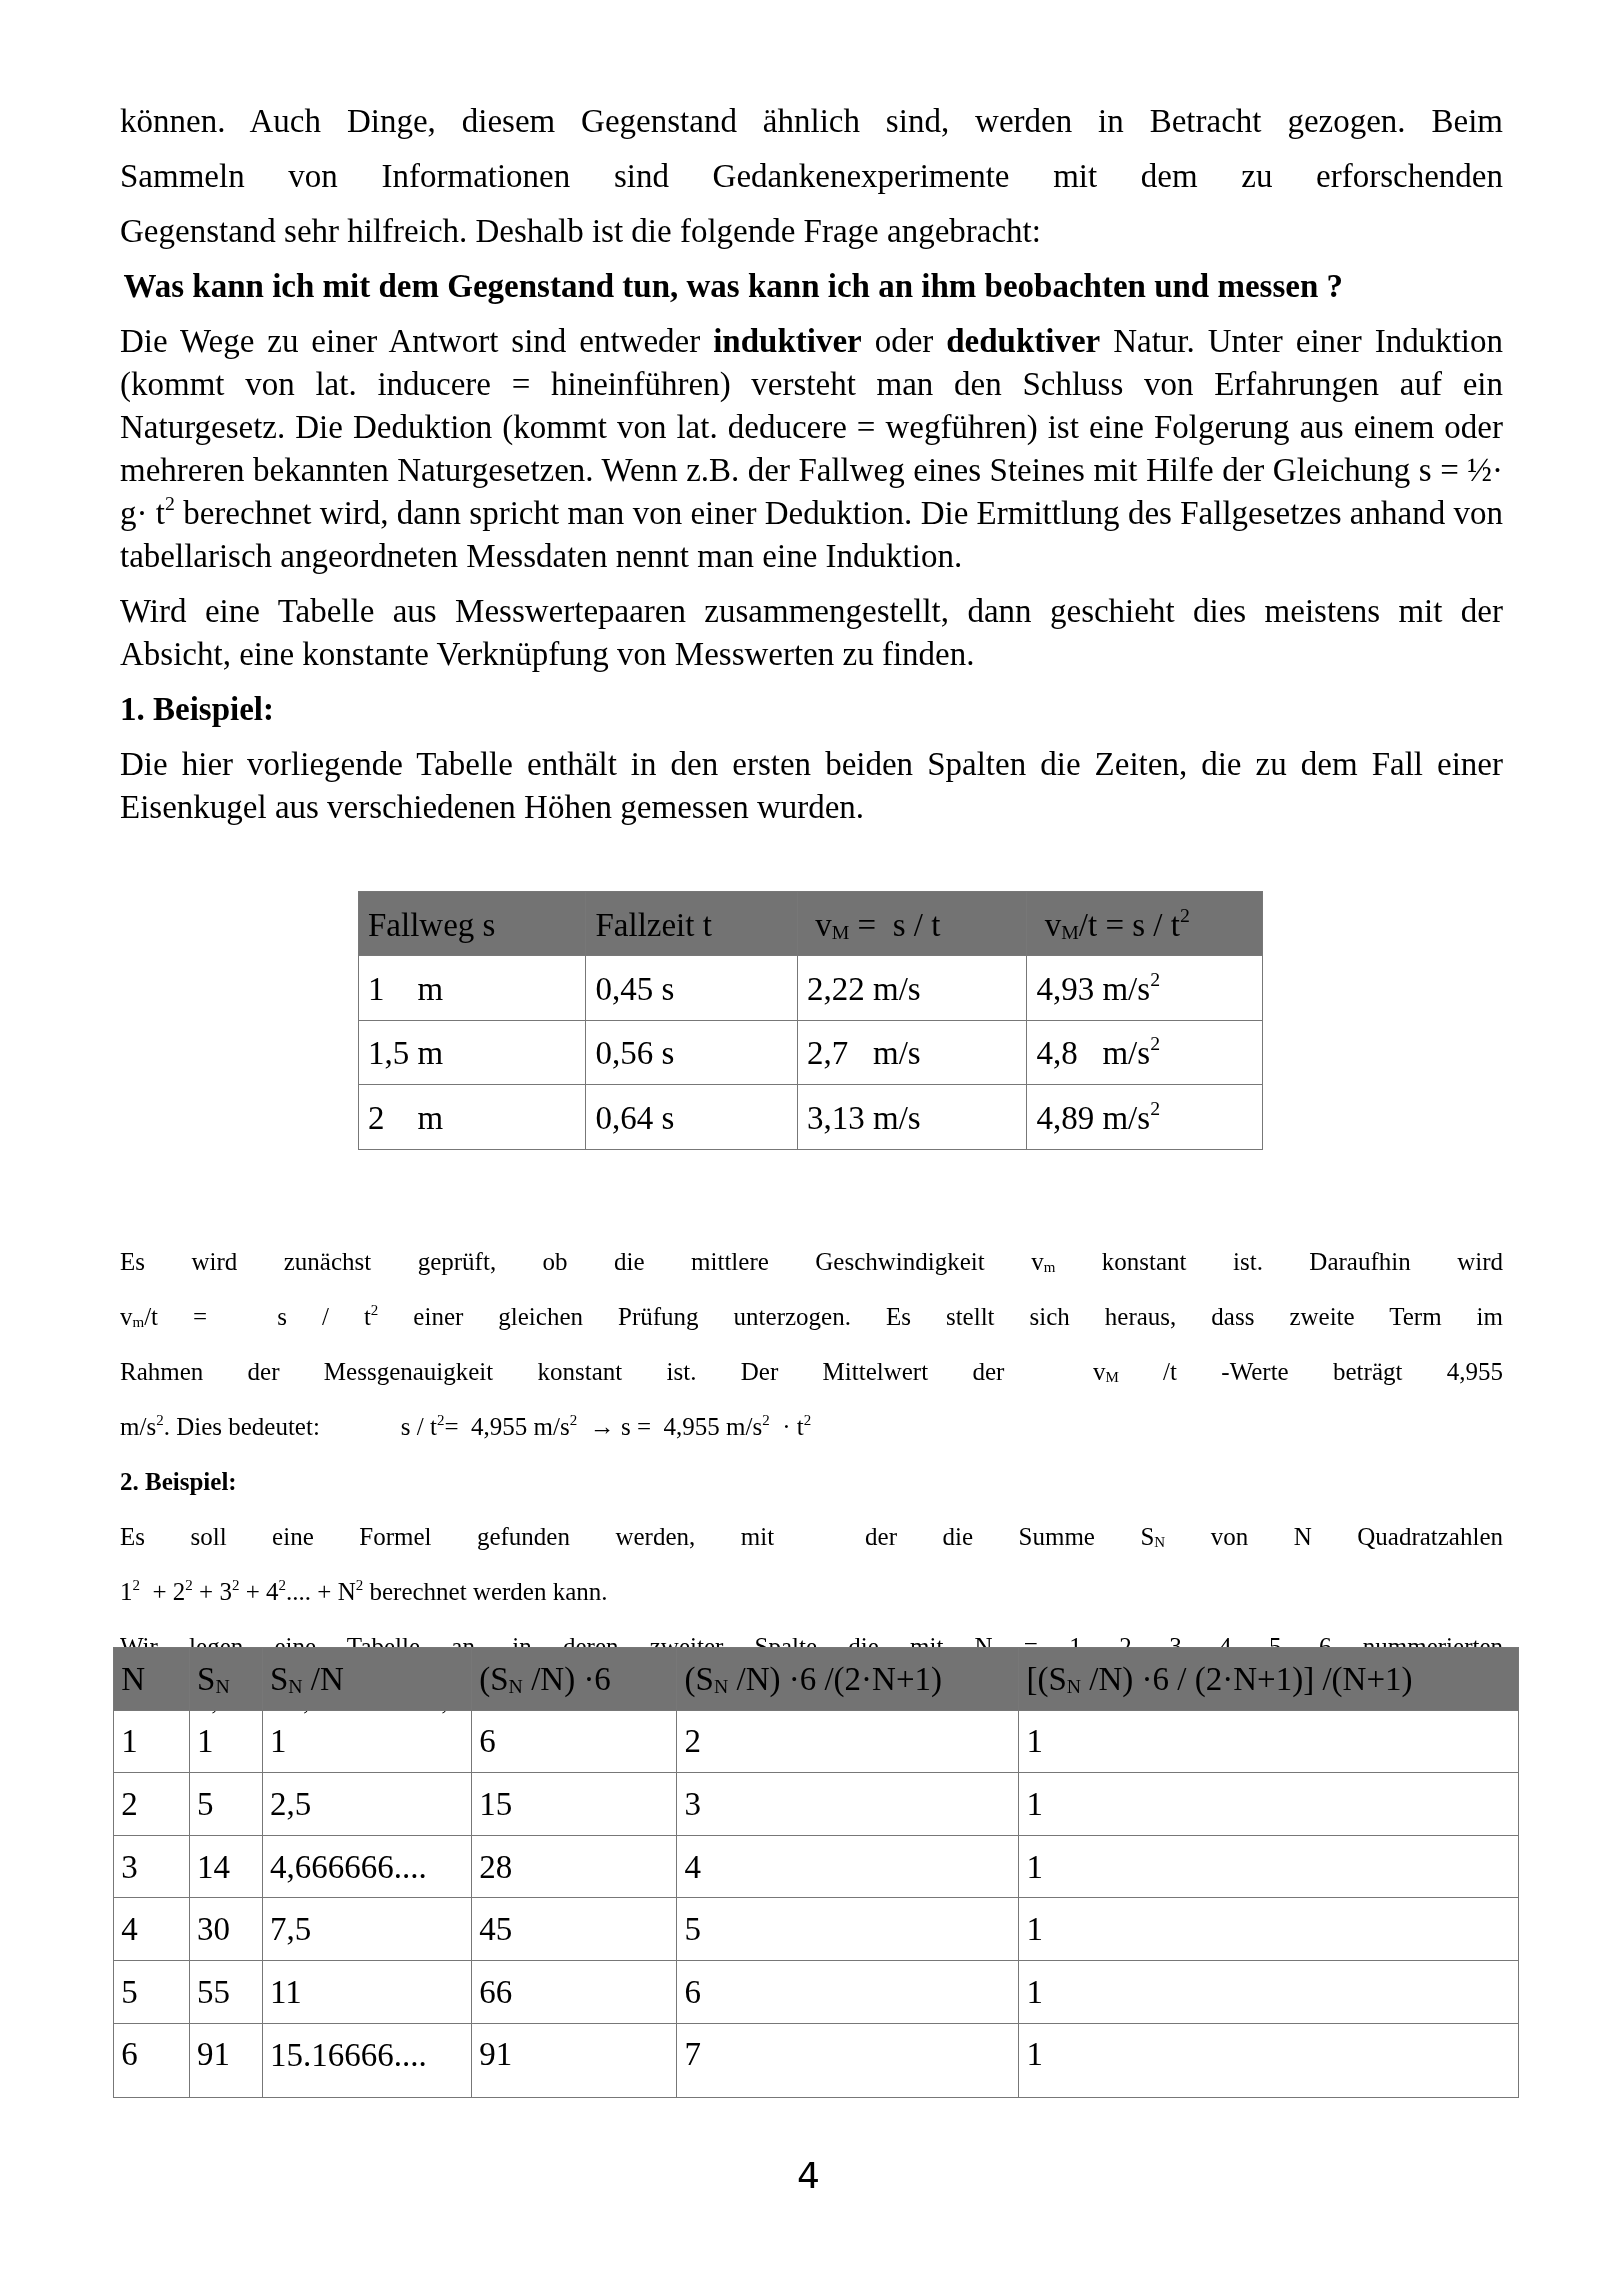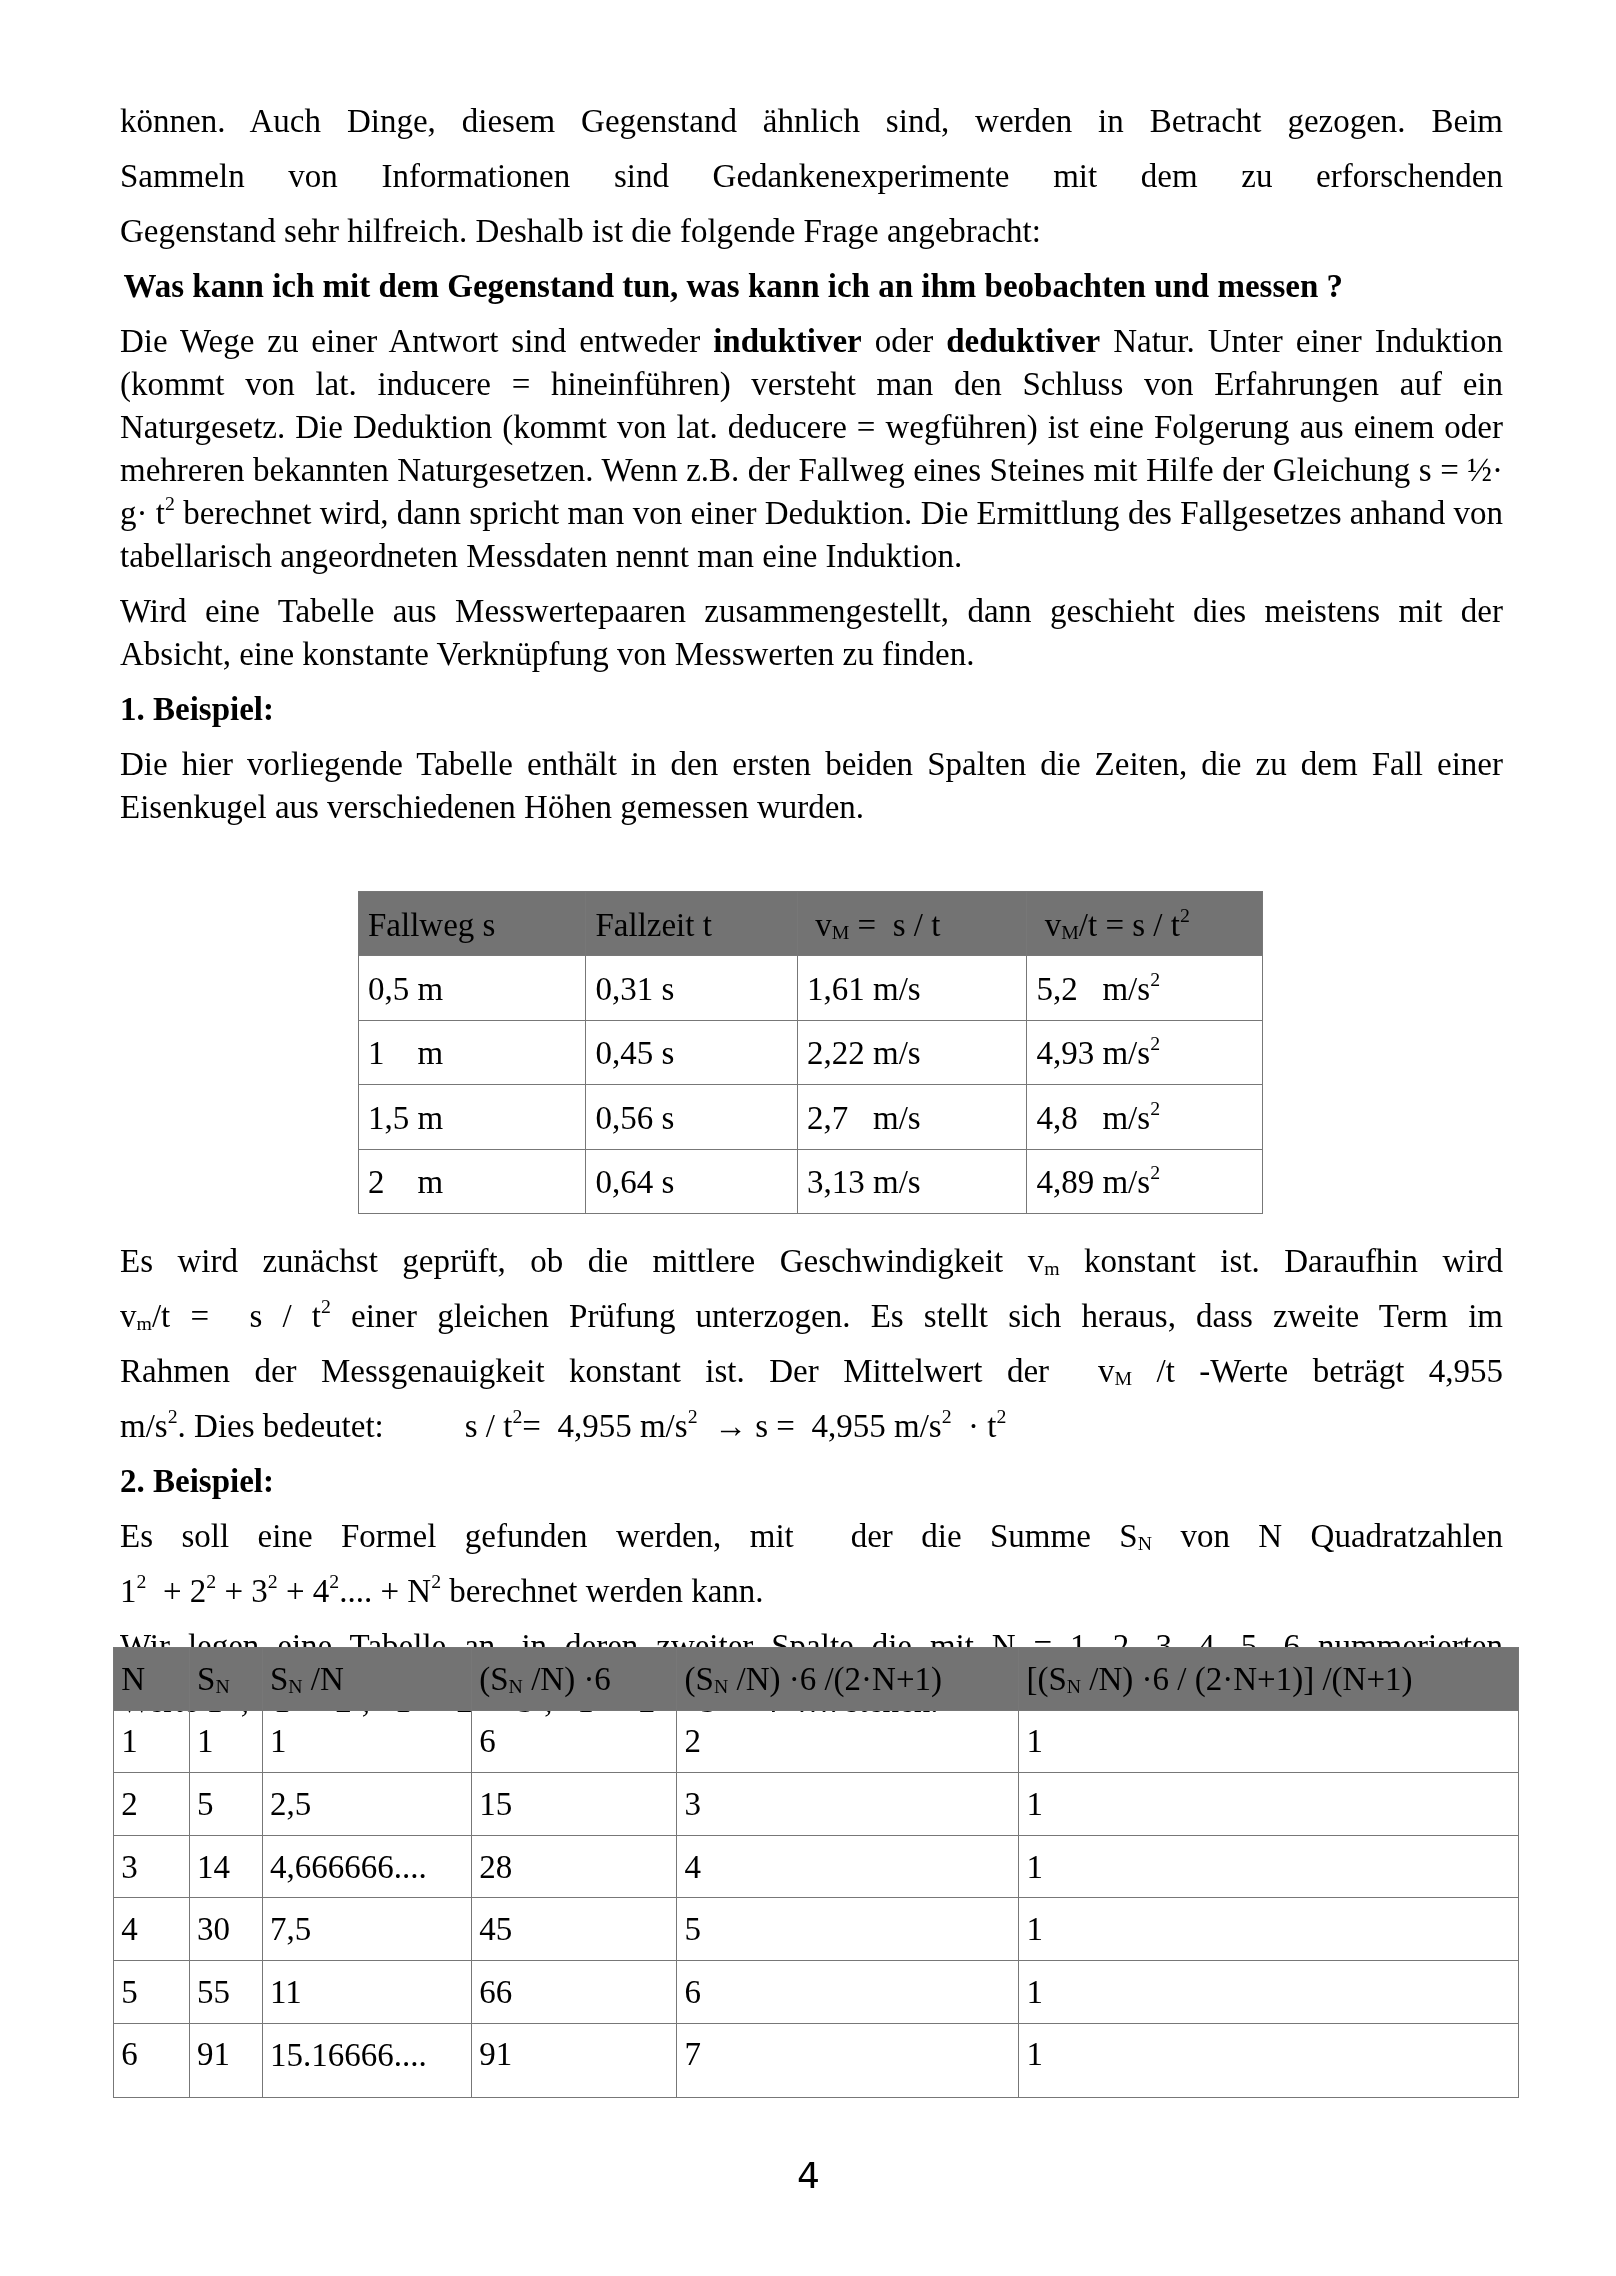--- a/index.html
+++ b/index.html
@@ -22,21 +22,21 @@
   #tbl1 td, #tbl1 th { height: 40px; }
   #tbl1 col.c1 { width: 228px; } #tbl1 col.c2 { width: 212px; } #tbl1 col.c3 { width: 230px; } #tbl1 col.c4 { width: 236px; }
   #tbl2 { position: absolute; left: 113px; top: 1647px; width: 1406px; }
   #tbl2 td, #tbl2 th { height: 40px; padding: 10.8px 7.2px 10.8px 7.2px; }
   #tbl2 col.d1 { width: 75px; } #tbl2 col.d2 { width: 72px; } #tbl2 col.d3 { width: 207px; }
   #tbl2 col.d4 { width: 203px; } #tbl2 col.d5 { width: 338px; } #tbl2 col.d6 { width: 494px; }
   #tbl2 tr.last td { height: 52px; }
   #tbl2 tr.last td.lowered { padding-top: 11px; }
   .pagenum { position: absolute; left: 0; width: 1617px; top: 2155px; text-align: center;
              font-family: "DejaVu Sans", sans-serif; font-size: 36px; }
-  #block-after-t1 { position: absolute; left: 108px; top: 1228px; width: 1407px; font-size: 33px; line-height: 43px; }
+  #block-after-t1 { position: absolute; left: 108px; top: 1228px; width: 1407px; font-size: 25px; line-height: 43px; }
 </style>
 </head>
 <body>
 
 <div class="page">
   <p class="justall">können. Auch Dinge, diesem Gegenstand  ähnlich sind, werden in Betracht gezogen.  Beim</p>
   <p class="justall" style="word-spacing: 3.6px;">Sammeln von Informationen sind Gedankenexperimente mit dem     zu erforschenden</p>
   <p>Gegenstand  sehr hilfreich. Deshalb ist die folgende Frage angebracht:</p>
   <p class="question">Was kann ich mit dem Gegenstand  tun, was kann ich an ihm beobachten und messen ?</p>
 
@@ -57,26 +57,20 @@
     </colgroup>
   <thead>
     <tr>
       <th>Fallweg s</th>
       <th>Fallzeit t</th>
       <th>&nbsp;<span>v</span><sub>M</sub><span style="white-space:pre"> =  s / t</span></th>
       <th>&nbsp;<span>v</span><sub>M</sub><span>/t = s / t</span><sup>2</sup></th>
     </tr>
   </thead>
   <tbody>
-    <tr>
-      <td style="white-space:pre">0,5 m</td>
-      <td>0,31 s</td>
-      <td style="white-space:pre">1,61 m/s</td>
-      <td><span style="white-space:pre">5,2   m/s</span><sup>2</sup></td>
-    </tr>
     <tr>
       <td style="white-space:pre">1    m</td>
       <td>0,45 s</td>
       <td style="white-space:pre">2,22 m/s</td>
       <td><span style="white-space:pre">4,93 m/s</span><sup>2</sup></td>
     </tr>
     <tr>
       <td style="white-space:pre">1,5 m</td>
       <td>0,56 s</td>
       <td style="white-space:pre">2,7   m/s</td>

